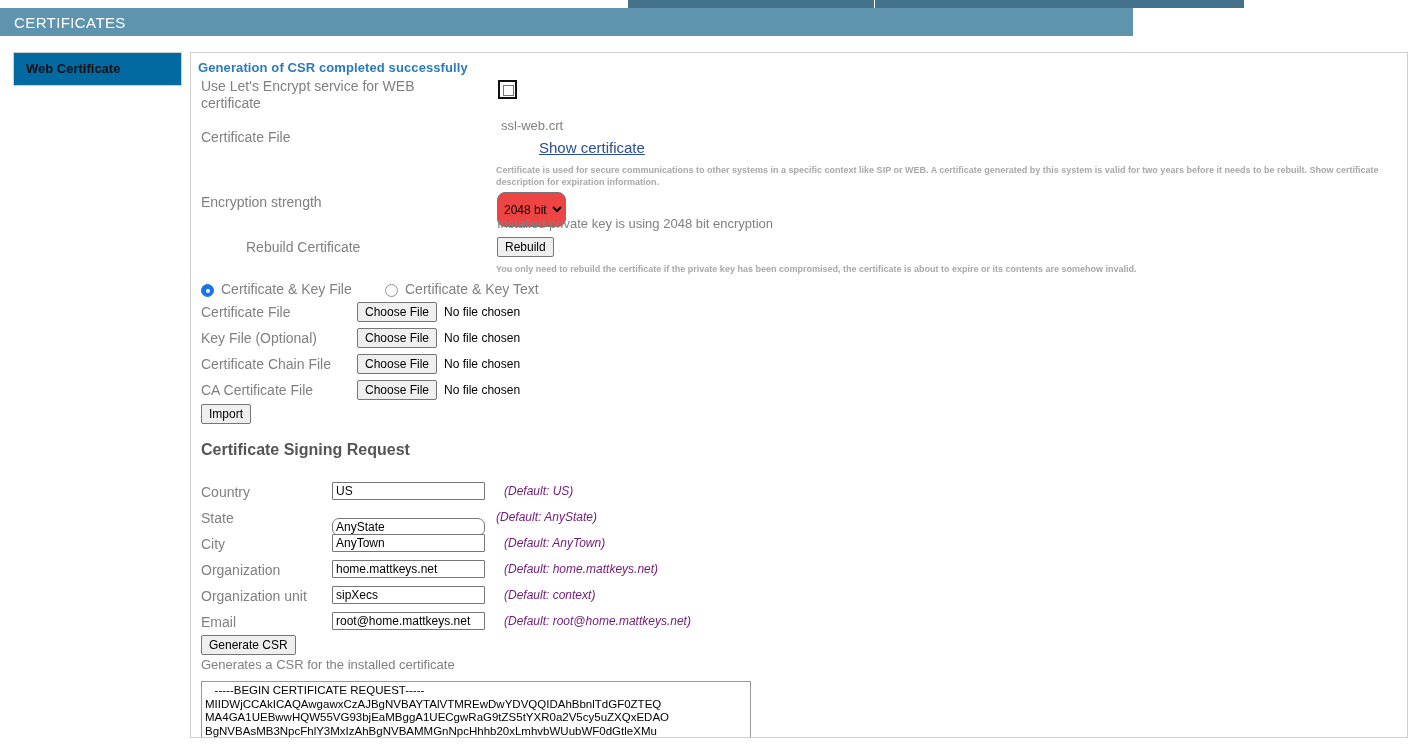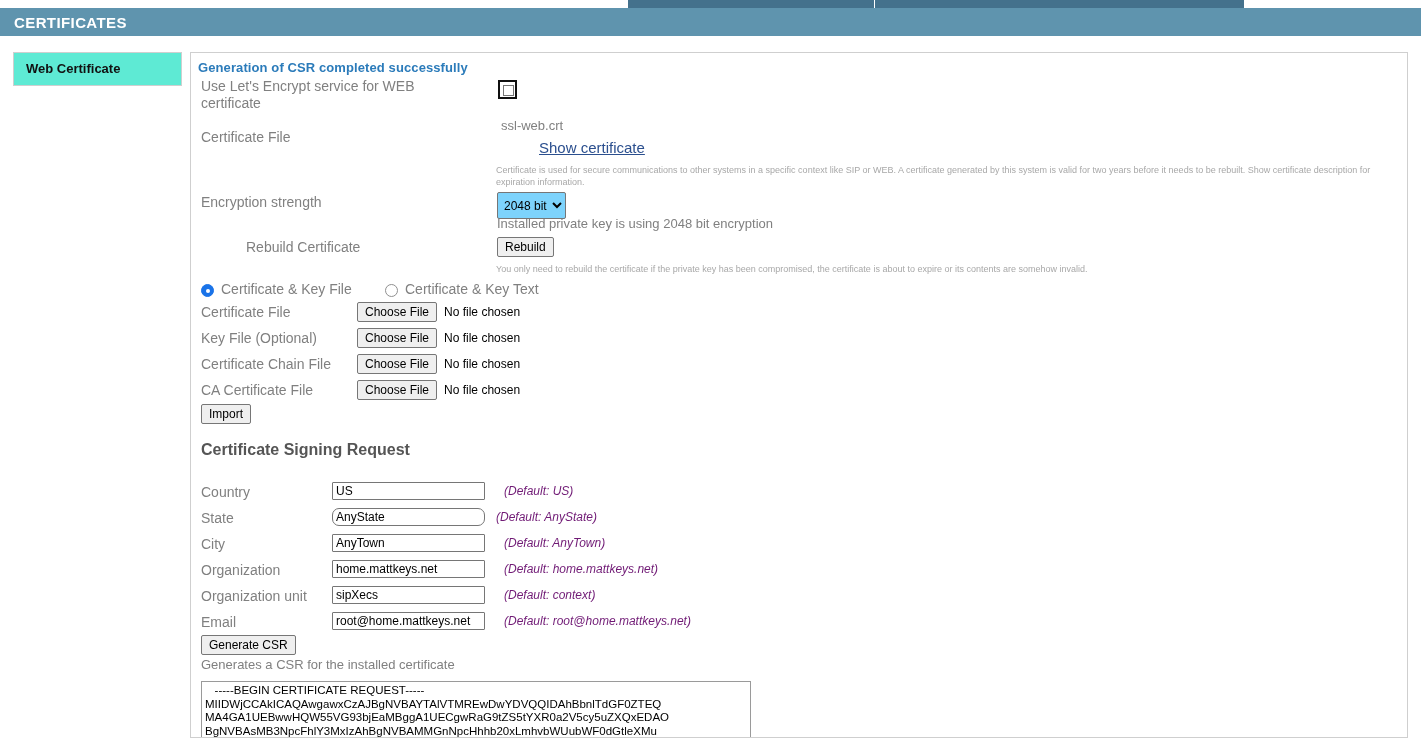--- a/index.html
+++ b/index.html
@@ -27,26 +27,26 @@
     position: absolute;
     top: 0;
     height: 8px;
     background: #44718c;
   }
 
   
   .page-header {
     position: absolute;
     top: 8px; left: 0;
-    width: 1421px;
+    width: 1133px;
     height: 28px;
     background: #5f94ae;
     color: #ffffff;
     font-size: 15px;
-    font-weight: bold;
+    font-weight: normal;
     letter-spacing: 0.4px;
     display: flex;
     align-items: center;
     padding-left: 14px;
     box-sizing: border-box;
     text-align: right;
   }
 
   
   .nav-panel {
@@ -59,21 +59,21 @@
     padding: 0;
   }
   .nav-item {
     font-size: 13px;
     color: #777777;
     padding: 9px 10px 9px 12px;
     line-height: 14px;
     cursor: pointer;
   }
   .nav-item.active {
-    background: #5eead4;
+    background: #0369a1;
     color: #111111;
     font-weight: bold;
   }
 
   
   .content-panel {
     position: absolute;
     top: 52px; left: 190px;
     width: 1218px;
     height: 686px;
@@ -102,20 +102,21 @@
   .val {
     position: absolute;
     font-size: 13px;
     color: #808080;
   }
   .hint {
     position: absolute;
     font-size: 9px;
     color: #a8a8a8;
     line-height: 12px;
+    font-weight: bold;
   }
 
   
   .chk-wrap {
     position: absolute;
     width: 19px; height: 19px;
     border: 2px solid #101010;
     box-sizing: border-box;
     background: #ffffff;
   }
@@ -135,25 +136,25 @@
     text-decoration: underline;
     cursor: pointer;
   }
 
   
   select.enc {
     position: absolute;
     font-family: "Liberation Sans", sans-serif;
     font-size: 12px;
     color: #000000;
-    background: #7dd3fc;
-    border: 1px solid #767676;
-    border-radius: 2px;
+    background: #ef4444;
+    border: 1px solid #767676;
+    border-radius: 8px;
     padding: 1px 2px;
-    height: 27px;
+    height: 35px;
     box-sizing: border-box;
   }
 
   
   .btn {
     position: absolute;
     font-family: "Liberation Sans", sans-serif;
     font-size: 12px;
     color: #000000;
     background: #efefef;
@@ -342,21 +343,21 @@
 
     <button class="btn" style="top:351px; left:10px;">Import</button>
 
     <div class="section-title" style="top:388px; left:10px;">Certificate Signing Request</div>
 
     <div class="lbl" style="top:431px; left:10px;">Country</div>
     <input class="txt" style="top: 429px; left: 141px;" value="US">
     <div class="default-note" style="top:431px; left:313px;">(Default: US)</div>
 
     <div class="lbl" style="top:457px; left:10px;">State</div>
-    <input class="txt" style="top: 455px; left: 141px; border-radius: 7px;" value="AnyState">
+    <input class="txt" style="top: 465px; left: 141px; border-radius: 7px;" value="AnyState">
     <div class="default-note" style="top:457px; left:305px;">(Default: AnyState)</div>
 
     <div class="lbl" style="top:483px; left:10px;">City</div>
     <input class="txt" style="top: 481px; left: 141px;" value="AnyTown">
     <div class="default-note" style="top:483px; left:313px;">(Default: AnyTown)</div>
 
     <div class="lbl" style="top:509px; left:10px;">Organization</div>
     <input class="txt" style="top: 507px; left: 141px;" value="home.mattkeys.net">
     <div class="default-note" style="top:509px; left:313px;">(Default: home.mattkeys.net)</div>
 

